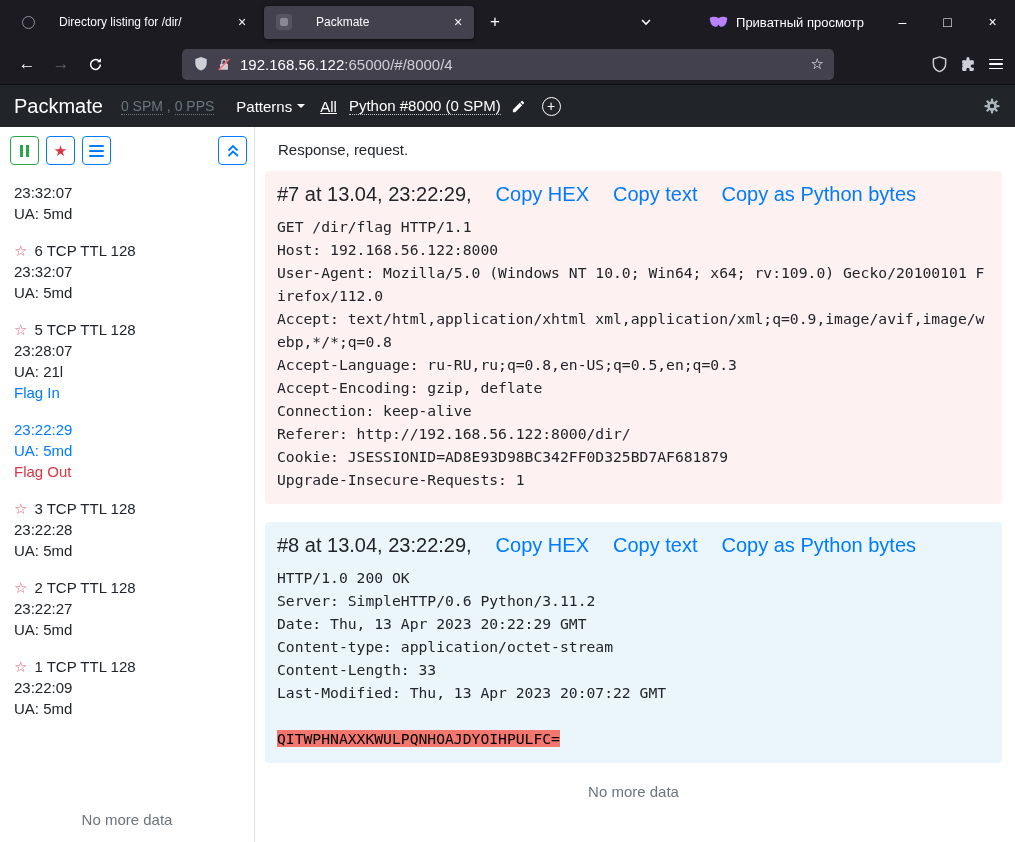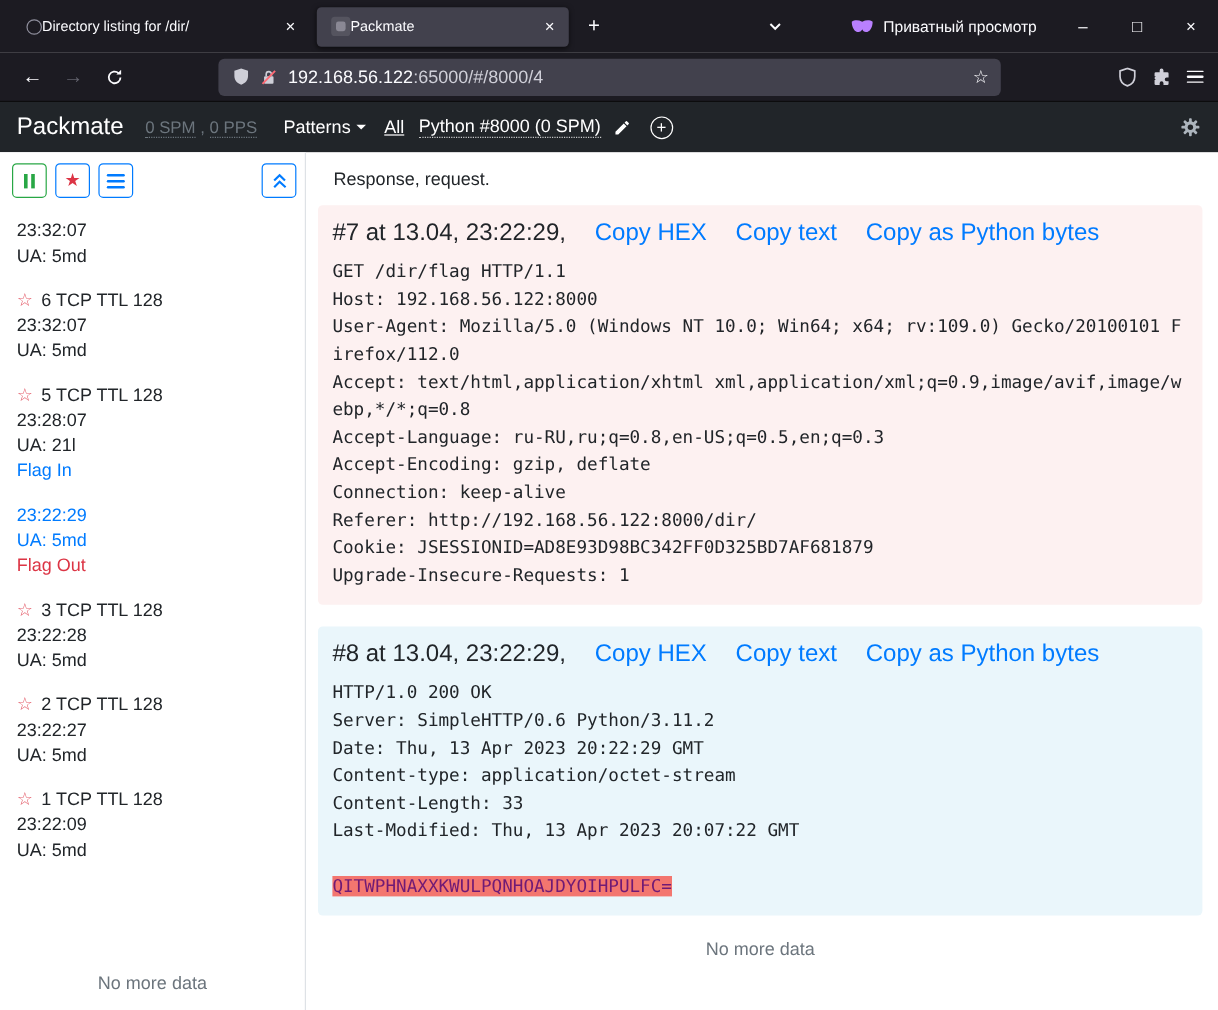--- a/index.html
+++ b/index.html
@@ -2,21 +2,21 @@
 <html><head>
 <meta charset="utf-8">
 <style>
   * { margin:0; padding:0; box-sizing:border-box; }
   html,body { width:1015px; height:842px; overflow:hidden; }
   body { font-family:"Liberation Sans", sans-serif; background:#fff; }
   .window { width:1015px; height:842px; display:flex; flex-direction:column; background:#fff; }
 
   
   .tabbar { flex:0 0 44px; background:#1c1b22; display:flex; align-items:center; padding-left:10px; color:#fbfbfe; }
-  .tab { height:33px; display:flex; align-items:center; gap:0; border-radius:4px; padding:0 6px 0 12px; font-size:12px; cursor:default; }
+  .tab { height:33px; display:flex; align-items:center; gap:24px; border-radius:4px; padding:0 6px 0 12px; font-size:12px; cursor:default; }
   .tab.inactive { width:248px; }
   .tab.active { width:210px; margin-left:6px; background:#42414d; box-shadow:0 1px 4px rgba(0,0,0,.55); }
   .tab-title { flex:1; white-space:nowrap; overflow:hidden; }
   .tab-close { width:20px; height:20px; display:flex; align-items:center; justify-content:center; font-size:14px; border-radius:3px; cursor:pointer; }
   .globe { width:13px; height:13px; border:1.3px solid #8f8f9d; border-radius:50%; flex:0 0 auto; }
   .favicon { width:16px; height:16px; border-radius:3px; background:#55545f; position:relative; flex:0 0 auto; }
   .favicon::after { content:""; position:absolute; inset:4px; border-radius:2px; background:#8a8894; }
   .tb-btn { width:30px; height:30px; display:flex; align-items:center; justify-content:center; border-radius:4px; font-size:17px; color:#fbfbfe; margin-left:6px; cursor:pointer; }
   .tab-spacer { flex:1; }
   .chev-gap { width:48px; }
@@ -75,21 +75,21 @@
   .no-more { color:#6c757d; font-size:15px; text-align:center; padding:6px 0 14px; }
 
   .main { flex:1; padding:14px 13px 0 10px; overflow:hidden; display:flex; flex-direction:column; }
   .note { font-size:15px; color:#212529; margin:0 0 13px 13px; }
   .packet { border-radius:4px; padding:12px 12px 13px; margin-bottom:18px; }
   .packet.request { background:#fdf1f1; }
   .packet.response { background:#eaf6fb; }
   .pk-head { display:flex; align-items:baseline; gap:24px; font-size:20px; color:#212529; margin-bottom:9px; }
   .pk-link { color:#007bff; cursor:pointer; }
   .pk-body { font-family:"DejaVu Sans Mono", monospace; font-size:14.7px; line-height:23px; color:#212529; white-space:pre-wrap; word-break:break-all; }
-  .match { background:#f3766f; color:#701a75; }
+  .match { background:#f3766f; color:#000000; }
   .main .no-more { padding:2px 0 0; }
 </style>
 </head>
 <body>
 
 <div class="window">
 
   <div class="tabbar">
     <div class="tab inactive">
       <span class="globe"></span>

